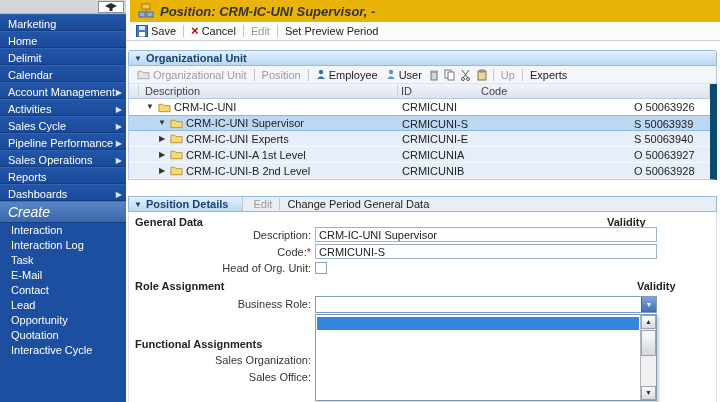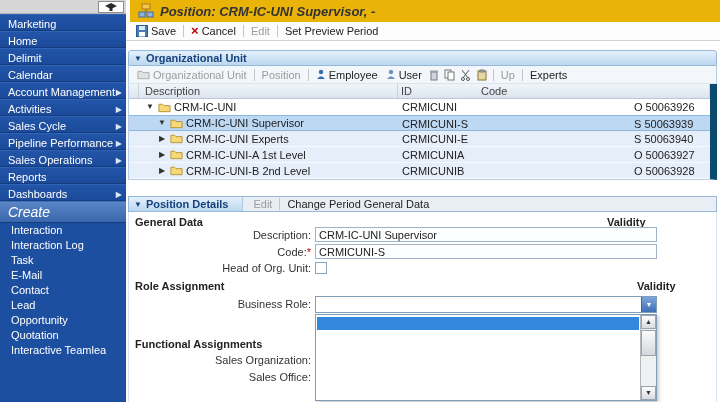--- a/index.html
+++ b/index.html
@@ -114,21 +114,21 @@
     <div class="sb-create-hd">Create</div>
 
     <div class="sb-sub">Interaction</div>
     <div class="sb-sub">Interaction Log</div>
     <div class="sb-sub">Task</div>
     <div class="sb-sub">E-Mail</div>
     <div class="sb-sub">Contact</div>
     <div class="sb-sub">Lead</div>
     <div class="sb-sub">Opportunity</div>
     <div class="sb-sub">Quotation</div>
-    <div class="sb-sub">Interactive Teamlea</div>
+    <div class="sb-sub">Interactive Cycle</div>
   </div>
 
   <div class="main">
 
     <div class="titlebar">
       <svg class="title-icon" viewBox="0 0 16 16">
         <rect x="4" y="1" width="8" height="5" fill="#f2c94c" stroke="#a87c1f"></rect>
         <line x1="8" y1="6" x2="8" y2="9" stroke="#666"></line>
         <rect x="1" y="9" width="6" height="5" fill="#8fb4e3" stroke="#40699e"></rect>
         <rect x="9" y="9" width="6" height="5" fill="#8fb4e3" stroke="#40699e"></rect>

